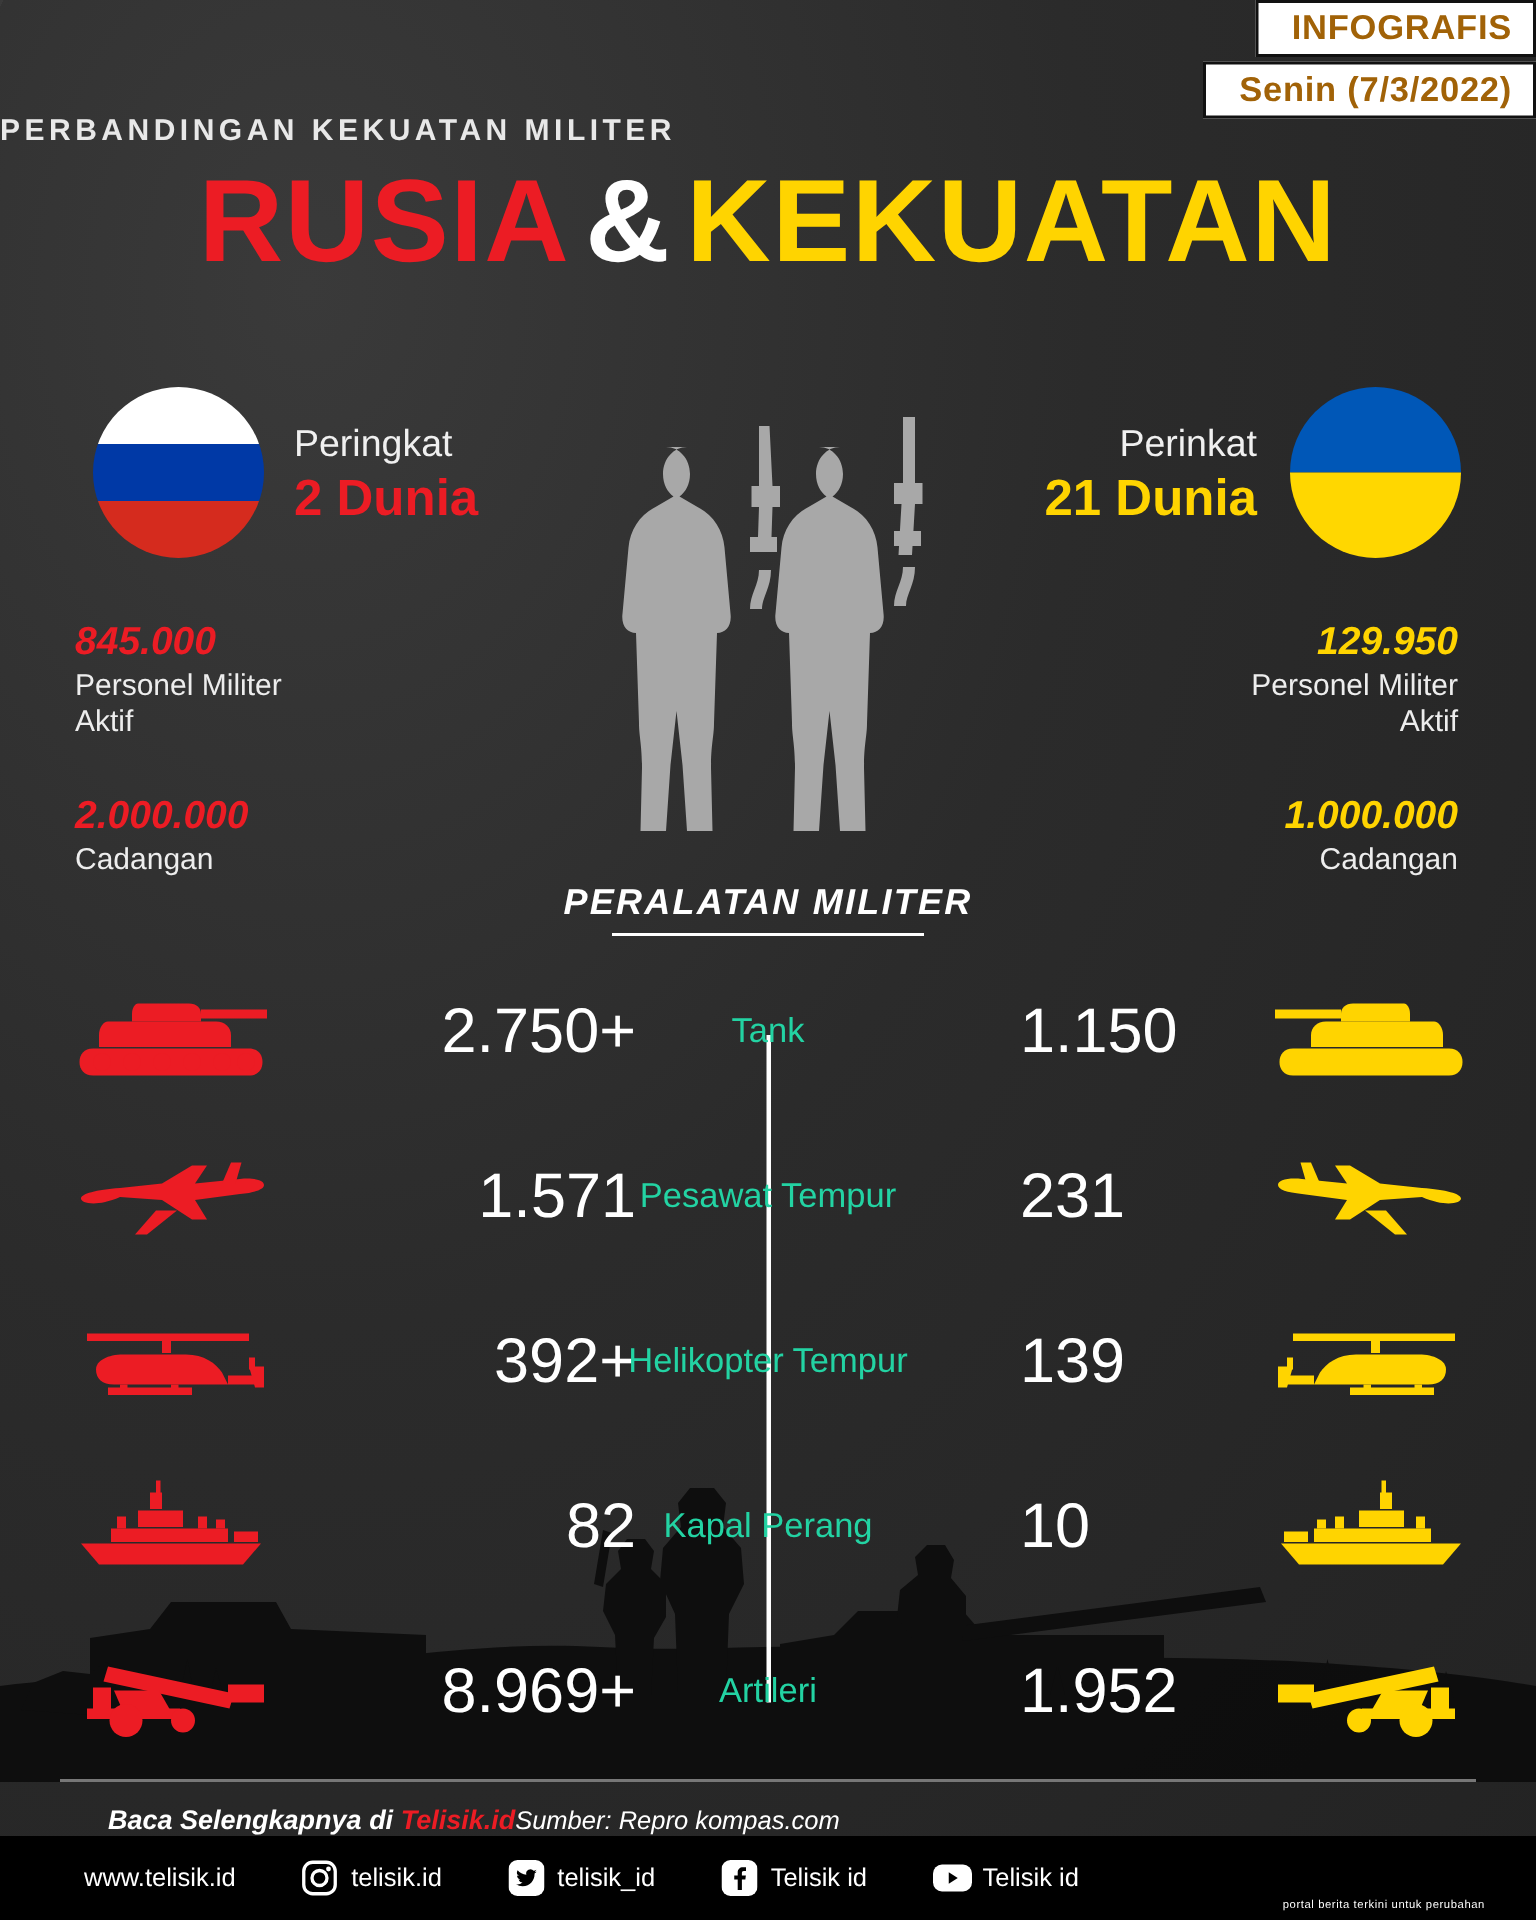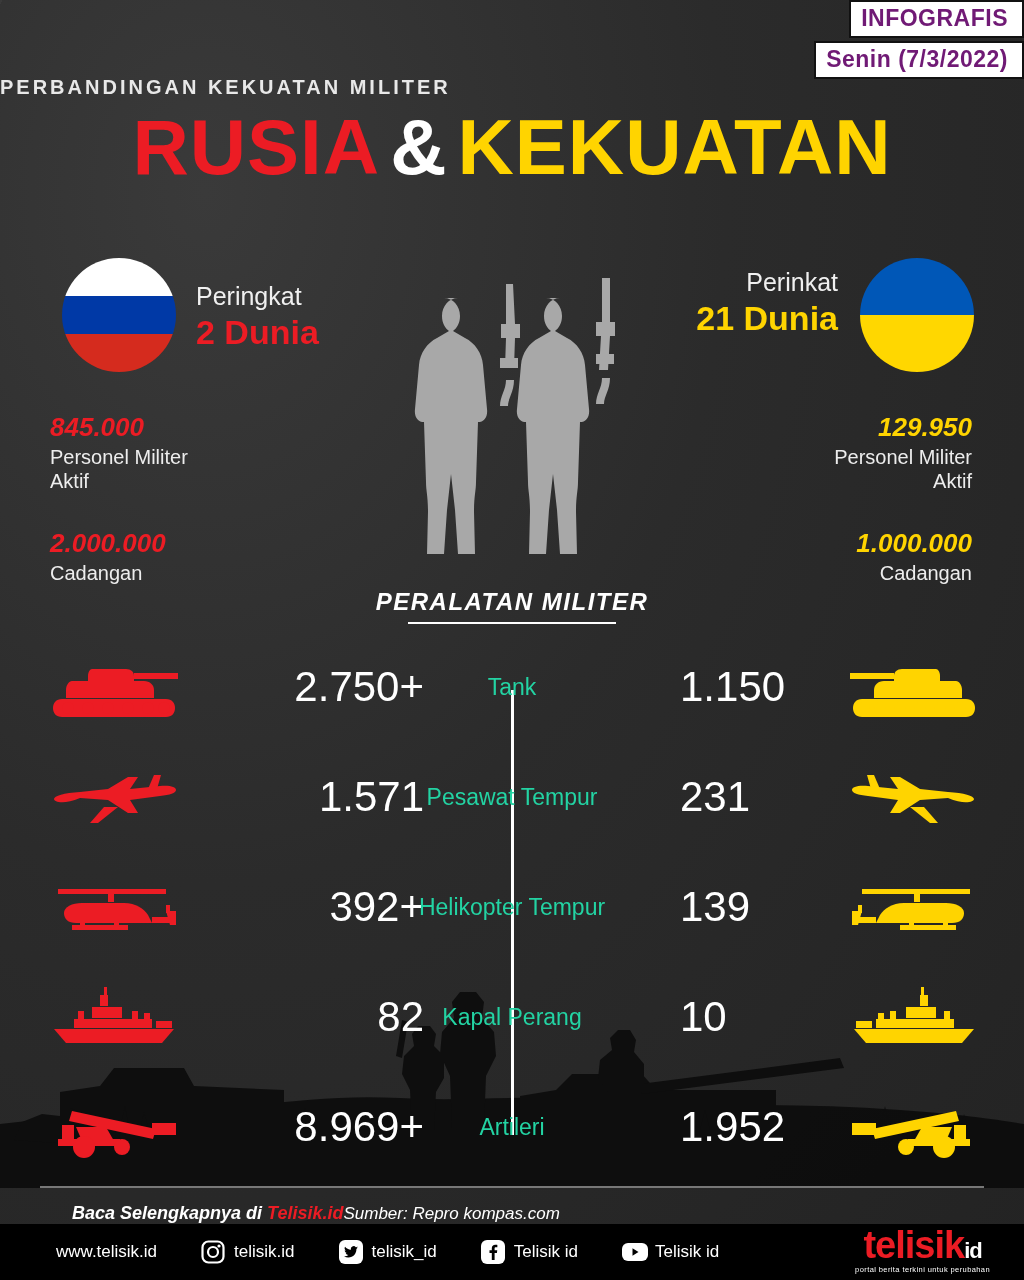--- a/index.html
+++ b/index.html
@@ -23,23 +23,23 @@
     background:
       linear-gradient(115deg, rgba(255,255,255,.035) 0 2px, transparent 2px 60px),
       linear-gradient(55deg, rgba(0,0,0,.25) 0 3px, transparent 3px 90px),
       linear-gradient(15deg, rgba(255,255,255,.02) 0 1px, transparent 1px 40px);
     pointer-events:none;
   }
 
   
   .badge-wrap { position:absolute; right:0; top:0; text-align:right; z-index:6;}
   .badge {
-    display:inline-block; background:#fff; color:#701a75;
+    display:inline-block; background:#fff; color:#a16207;
     font-weight:bold; letter-spacing:.5px;
-    padding:3px 14px 4px 10px; border:2px solid #111;
+    padding:3px 14px 4px 22px; border:2px solid #111;
   }
   .badge.b1 { font-size:23px; margin-bottom:3px; }
   .badge.b2 { font-size:23px; }
 
   
   .title-sub {
     position:absolute; top:76px; left:0; width:1024px;
     text-align:left; color:#e8e8e8;
     font-size:20px; font-weight:bold; letter-spacing:3px;
     z-index:5;
@@ -61,21 +61,21 @@
   }
   .flag.ru { left:62px; top:258px; }
   .flag.ua { right:50px; top:258px; }
   .flag .band { width:100%; height:33.34%; }
   .ru .b1{background:#fff;} .ru .b2{background:#0039a6;} .ru .b3{background:#d52b1e;}
   .ua .b1{background:#0057b7; height:50%;} .ua .b2{background:#ffd700; height:50%;}
 
   
   .rank { position:absolute; z-index:5; }
   .rank.left { left:196px; top:282px; text-align:left; }
-  .rank.right { right:186px; top:268px; text-align:right; }
+  .rank.right { right:186px; top:282px; text-align:right; }
   .rank .lbl { color:#f0f0f0; font-size:25px; }
   .rank .val { font-size:34px; font-weight:bold; margin-top:2px; }
   .rank.left .val { color:#ec1c24; }
   .rank.right .val { color:#ffd400; }
 
   
   .stats { position:absolute; z-index:5; }
   .stats.left { left:50px; top:412px; text-align:left; }
   .stats.right { right:52px; top:412px; text-align:right; }
   .stats .num { font-size:26px; font-weight:bold; font-style:italic; }
@@ -447,19 +447,16 @@
         <svg width="26" height="24" viewBox="0 0 26 24">
             <rect x="0" y="3" width="26" height="18" rx="6" fill="#fff"></rect>
             <path d="M10.5 8.2l6 3.8-6 3.8z" fill="#000"></path>
           </svg>
       </span>
       <span>Telisik id</span>
     </div>
   </div>
 
   <div class="logo">
-    <div class="word">
-      <span>telisik</span><span class="id">id</span>
-    </div>
     <div class="tag">portal berita terkini untuk perubahan</div>
   </div>
 
 </div>
 
 </body></html>

